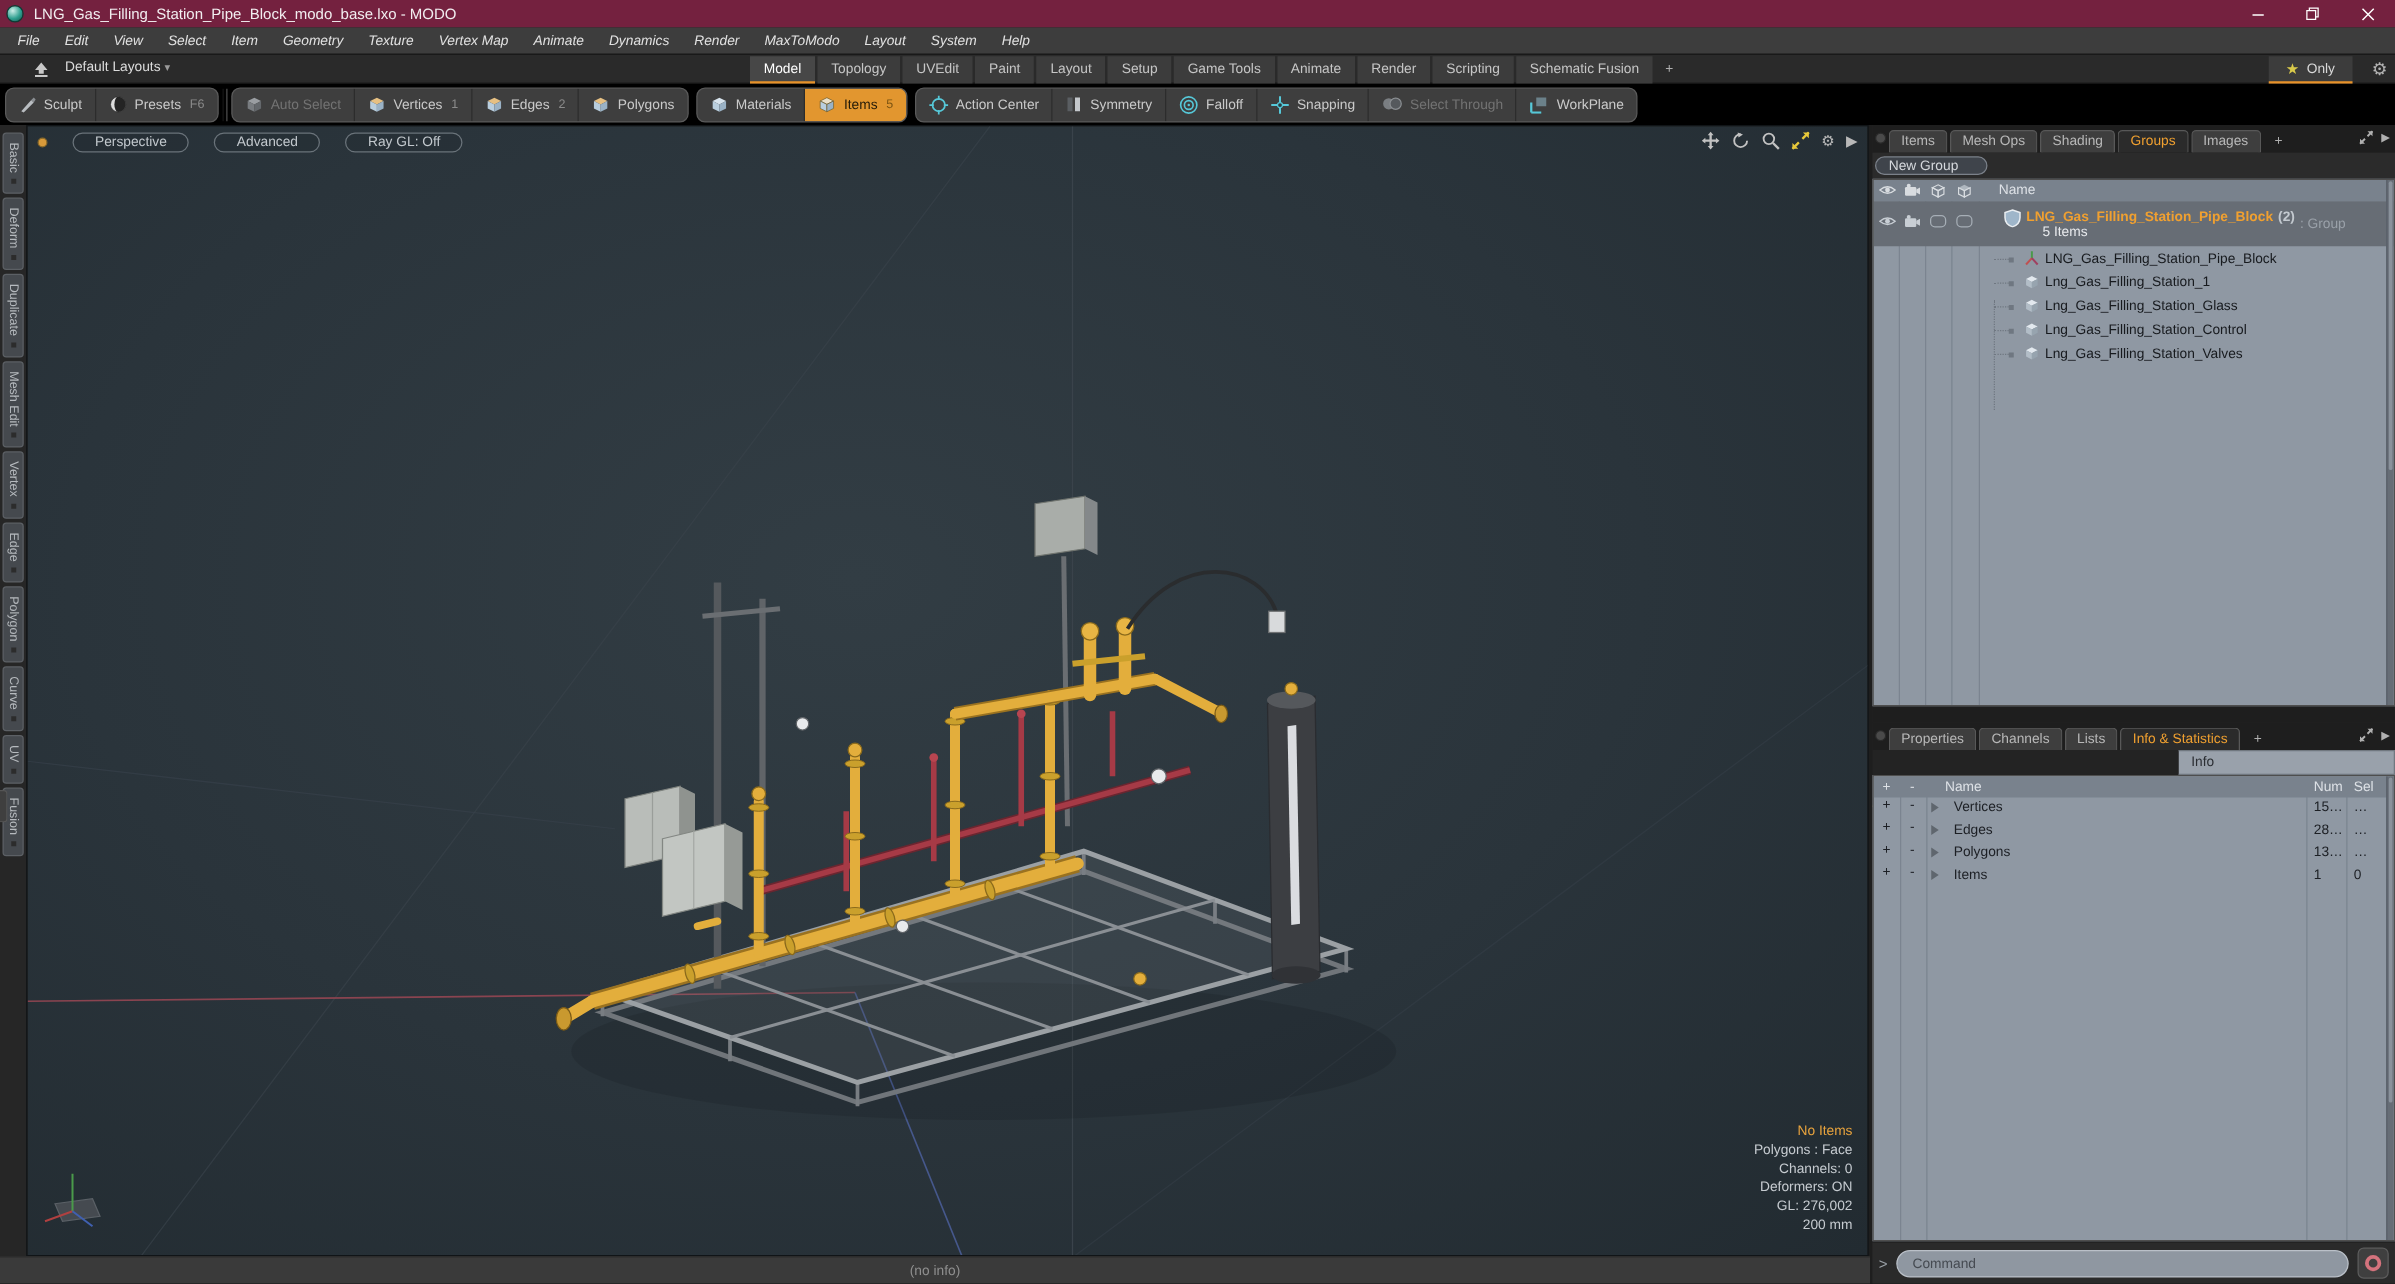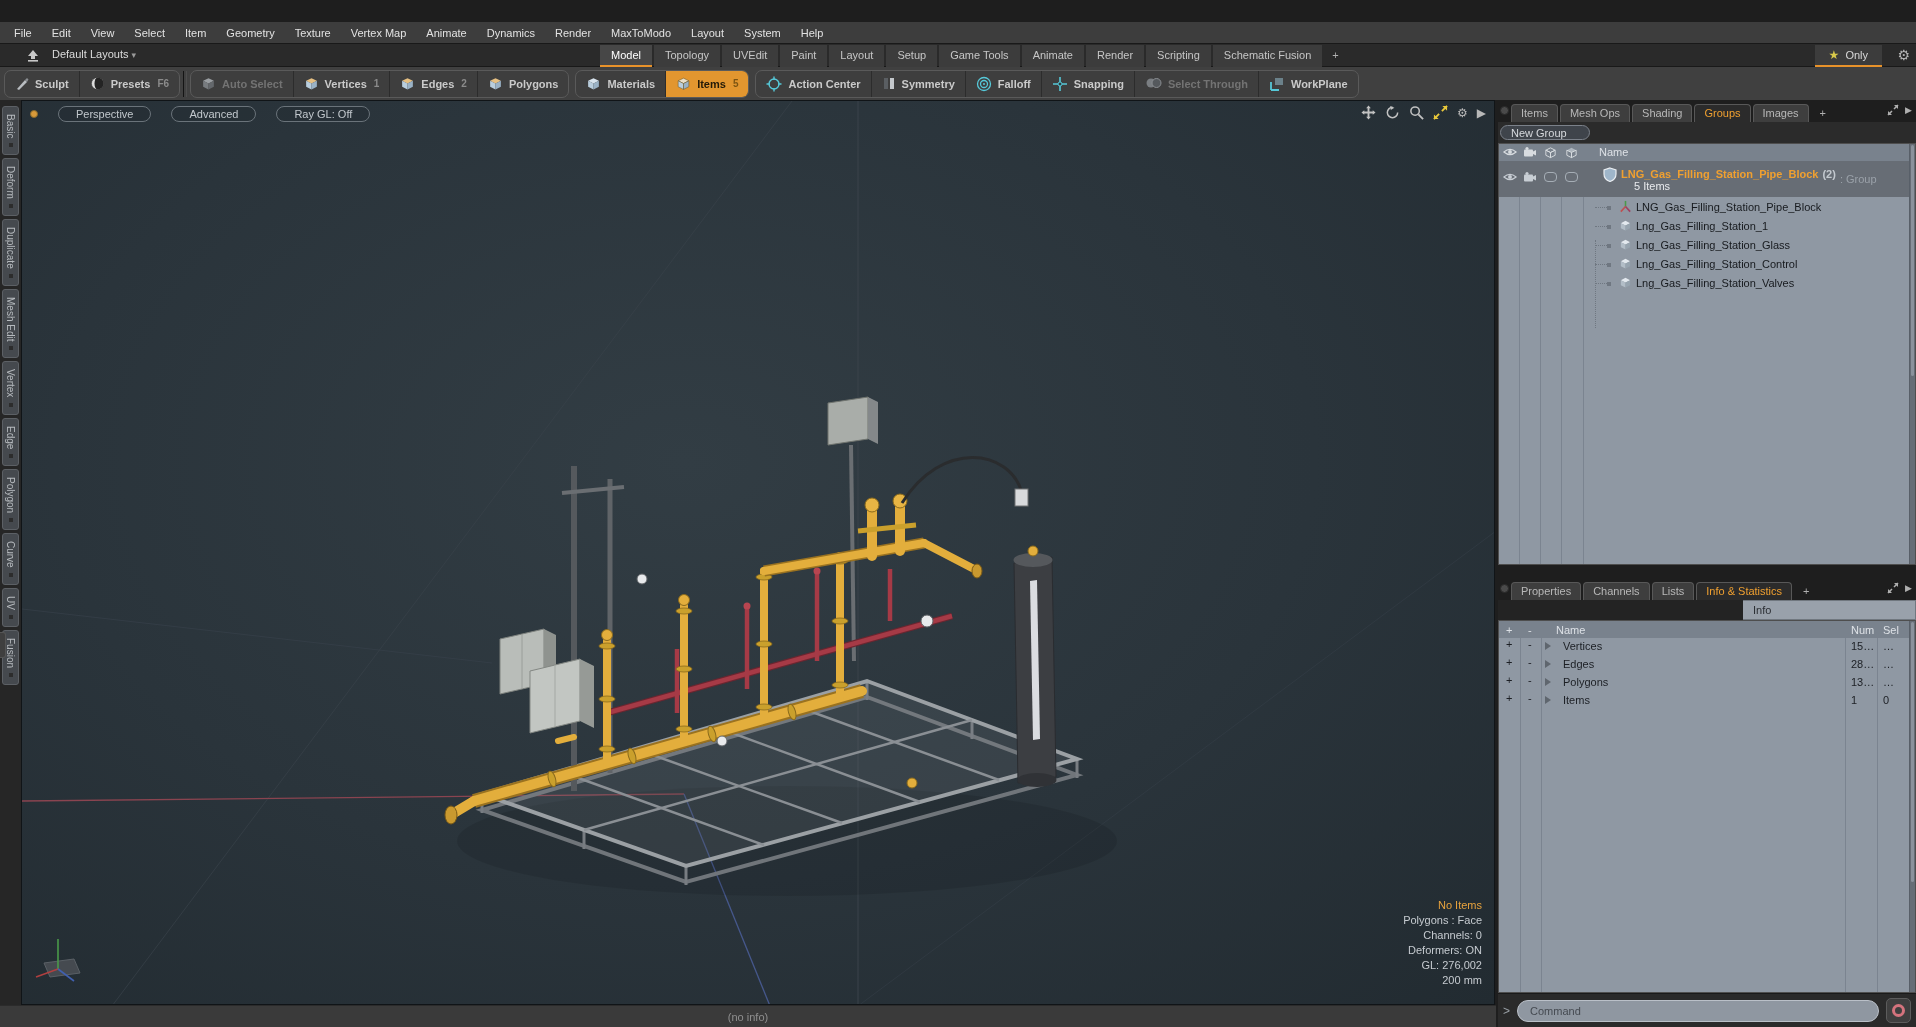--- a/index.html
+++ b/index.html
@@ -14,41 +14,41 @@
     background:#74213f; display:flex; align-items:center; padding-left:5px;
     color:#f2eef0; font-size:12px; }
   .modo-logo { width:14px; height:14px; border-radius:50%;
     background:radial-gradient(circle at 35% 30%, #cdeee8, #2fa090 55%, #135048);
     border:1px solid #0e3b34; margin-right:8px; flex:0 0 auto; }
   .win-controls { margin-left:auto; display:flex; height:100%; }
   .win-btn { width:44px; height:100%; display:flex; align-items:center;
     justify-content:center; color:#fff; }
   
   .menubar { position:absolute; left:0; top:22px; width:100%; height:21px;
-    background:#3d3d3d; display:flex; align-items:center; padding-left:4px; }
+    background:#3d3d3d; display:flex; align-items:center; padding-left:4px;font-style:italic; }
   .menu-item { padding:2px 10px; color:#e2e2e2; }
   
   .layoutbar { position:absolute; left:0; top:43px; width:100%; height:24px;
     background:#2a2a2a; border-top:1px solid #191919; border-bottom:1px solid #191919; }
   .jump-icon { position:absolute; left:26px; top:5px; }
   .preset-switch { position:absolute; left:52px; top:4px; color:#dcdcdc; }
   .preset-switch .arr { color:#9a9a9a; font-size:9px; }
   .layout-tabs { position:absolute; left:600px; top:1px; height:22px; display:flex; gap:2px; }
   .ltab { background:#3c3c3c; color:#c6c6c6; display:flex; align-items:center;
     padding:0 11px; border-bottom:2px solid transparent; }
   .ltab.active { background:#474747; color:#ffffff; border-bottom:2px solid #e8922a; }
   .ltab.plus { background:transparent; color:#b0b0b0; padding:0 8px; }
   .only-btn { position:absolute; right:34px; top:1px; height:22px; background:#3c3c3c;
     display:flex; align-items:center; gap:6px; padding:0 14px; color:#d8d8d8;
     border-bottom:2px solid #e8922a; }
   .only-btn .star { color:#d8c94a; font-size:12px; }
   .layout-gear { position:absolute; right:6px; top:3px; color:#b4b4b4; font-size:14px; }
   
   .toolrow { position:absolute; left:0; top:67px; width:100%; height:33px;
-    background:#404040; display:flex; align-items:center; padding-left:4px;font-weight:bold; }
+    background:#000000; display:flex; align-items:center; padding-left:4px; }
   .tgroup { display:flex; height:28px; background:#3e3e3e; border:1px solid #5a5a5a;
     border-radius:7px; overflow:hidden; align-items:stretch; flex:0 0 auto; }
   .tbtn { display:flex; align-items:center; gap:6px; padding:0 10px;
     border-right:1px solid #2c2c2c; color:#cacaca; white-space:nowrap; }
   .tbtn:last-child { border-right:none; }
   .tbtn.selected { background:#e2962f; color:#231a08; }
   .tbtn.dim { color:#737373; }
   .tbtn .count { color:#8b8b8b; font-size:10px; margin-left:1px; }
   .tbtn.selected .count { color:#7c5412; }
   .vsep { width:4px; height:26px; border-left:1px solid #141414;
@@ -156,20 +156,42 @@
   .rec-btn { width:25px; height:25px; border-radius:5px; background:#3f3f3f;
     border:1px solid #5c5c5c; display:flex; align-items:center; justify-content:center; }
   .rec-circle { width:13px; height:13px; border-radius:50%; border:3px solid #d4737d; }
   svg { display:block; }
 </style>
 </head>
 <body>
 
 <div id="app">
 
+  <div class="titlebar">
+    <div class="modo-logo"></div>
+    <span>LNG_Gas_Filling_Station_Pipe_Block_modo_base.lxo - MODO</span>
+    <div class="win-controls">
+      <div class="win-btn">
+        <svg width="11" height="11" viewBox="0 0 11 11">
+            <line x1="1" y1="6" x2="10" y2="6" stroke="#fff" stroke-width="1.2"></line>
+          </svg>
+      </div>
+      <div class="win-btn">
+        <svg width="12" height="12" viewBox="0 0 12 12">
+            <rect x="3.5" y="1.5" width="7" height="7" fill="none" stroke="#fff"></rect>
+            <rect x="1.5" y="3.5" width="7" height="7" fill="#74213f" stroke="#fff"></rect>
+          </svg>
+      </div>
+      <div class="win-btn">
+        <svg width="11" height="11" viewBox="0 0 11 11">
+            <path d="M1 1 L10 10 M10 1 L1 10" stroke="#fff" stroke-width="1.2"></path>
+          </svg>
+      </div>
+    </div>
+  </div>
 
   <div class="menubar">
 
   <div class="menu-item">File</div>
       <div class="menu-item">Edit</div>
       <div class="menu-item">View</div>
       <div class="menu-item">Select</div>
       <div class="menu-item">Item</div>
       <div class="menu-item">Geometry</div>
       <div class="menu-item">Texture</div>

